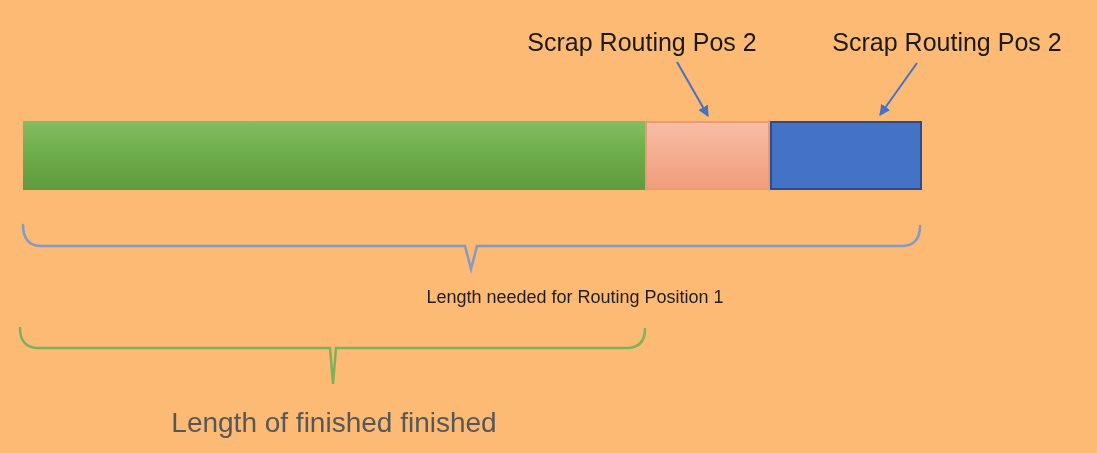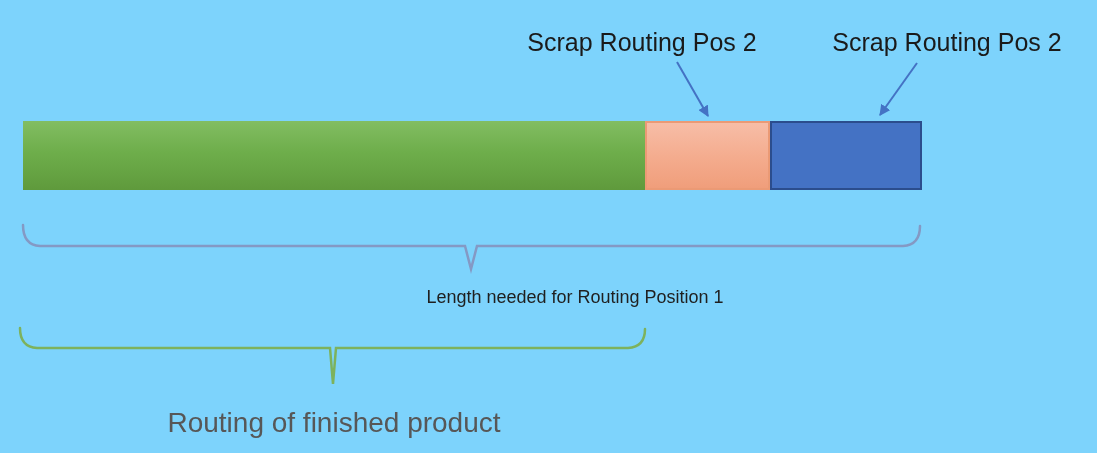--- a/index.html
+++ b/index.html
@@ -5,21 +5,21 @@
   html, body {
     margin: 0;
     padding: 0;
     background: #ffffff;
     font-family: "Liberation Sans", sans-serif;
   }
   .canvas {
     position: relative;
     width: 1097px;
     height: 453px;
-    background: #7dd3fc;
+    background: #fdba74;
     overflow: hidden;
   }
   .seg {
     position: absolute;
     top: 121px;
     height: 69px;
     box-sizing: border-box;
   }
   .seg-green {
     left: 23px;
@@ -95,15 +95,15 @@
     <line x1="677" y1="62" x2="708" y2="116" stroke="#4472c4" stroke-width="2" marker-end="url(#arrowhead)"></line>
 
     <line x1="917" y1="63" x2="880" y2="115" stroke="#4472c4" stroke-width="2" marker-end="url(#arrowhead)"></line>
 
     <path d="M 23 225 Q 23 245, 40 246 L 465 246 L 471 269 L 477 246 L 903 246 Q 920 245, 920 226" fill="none" stroke="#8499c4" stroke-width="2.5" stroke-linecap="round"></path>
 
     <path d="M 20 328 Q 20 347, 37 348 L 330 348 L 333 384 L 336 348 L 628 348 Q 645 347, 645 329" fill="none" stroke="#7db25d" stroke-width="2.5" stroke-linecap="round"></path>
   </svg>
 
   <div class="brace-label routing">Length needed for Routing Position 1</div>
-  <div class="brace-label finished">Routing of finished product</div>
+  <div class="brace-label finished">Length of finished finished</div>
 
 </div>
 
 </body></html>

